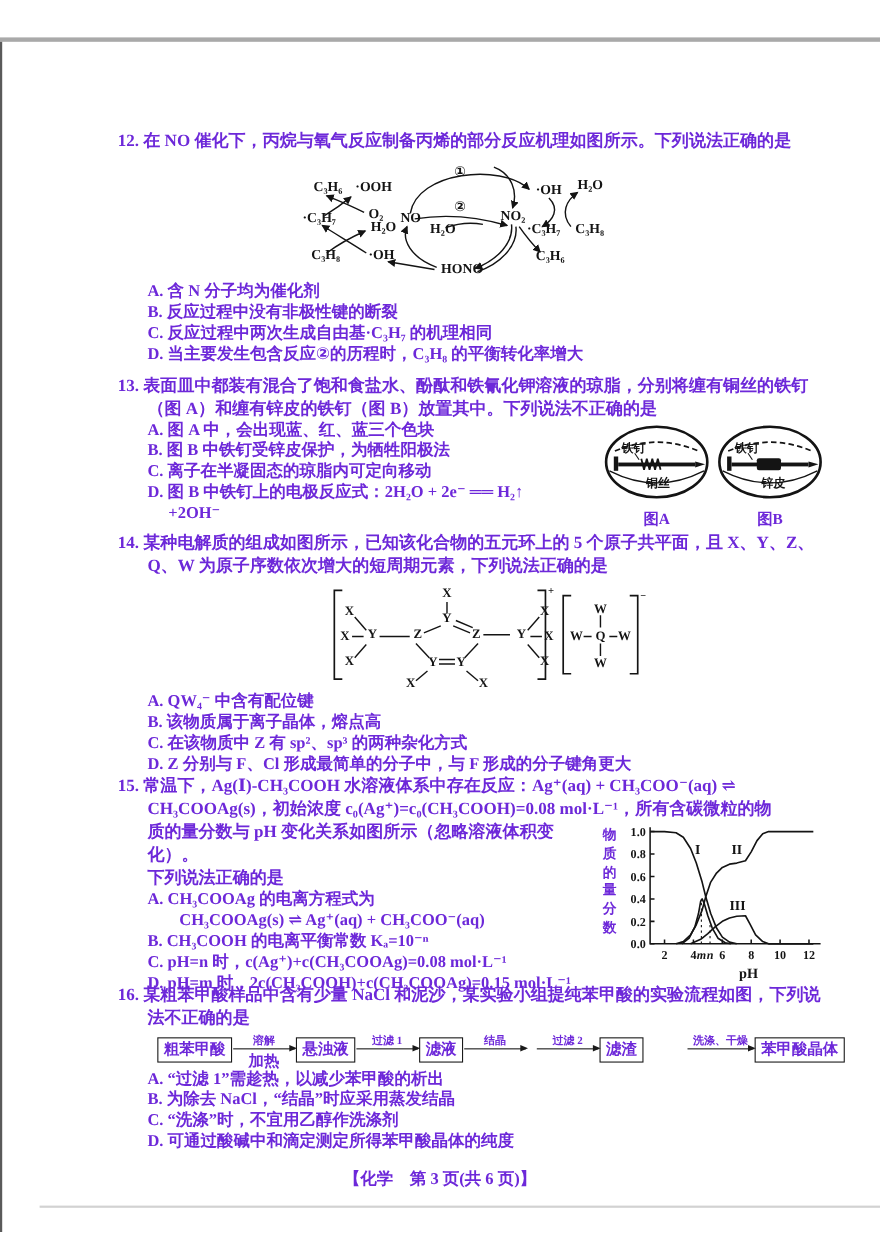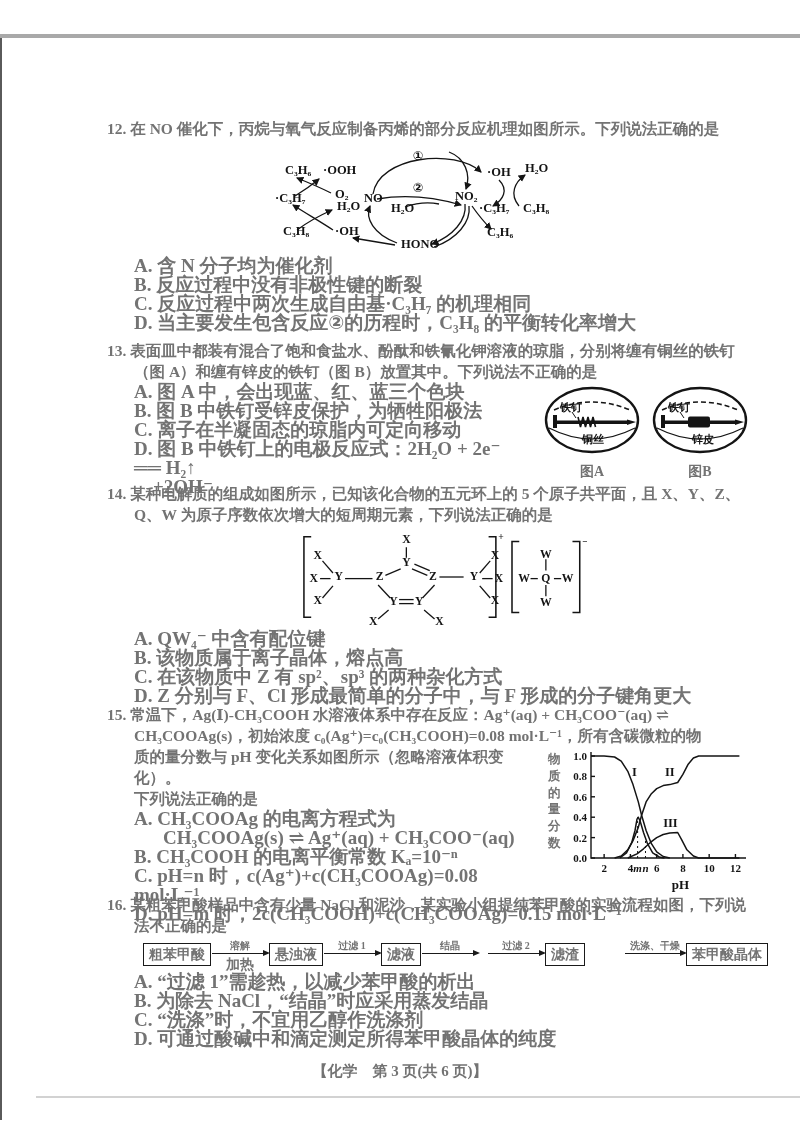--- a/index.html
+++ b/index.html
@@ -1,33 +1,33 @@
 <!DOCTYPE html>
 <html><head>
 <meta charset="utf-8">
 <style>
   html,body{margin:0;padding:0;background:#ffffff;}
   .screen{position:relative;width:800px;height:1131px;background:#ffffff;overflow:hidden;
-          font-family:"Liberation Serif","DejaVu Serif","DejaVu Sans",serif;color:#737373;}
+          font-family:"Liberation Serif","DejaVu Serif","DejaVu Sans",serif;color:#6d28d9;}
   .top-edge{position:absolute;top:34px;left:0;width:100%;height:4px;background:#a9a9a9;}
   .left-edge{position:absolute;top:38px;left:0;width:2px;height:1082px;background:#5a5a5a;}
   .bottom-edge{position:absolute;top:1096px;left:36px;right:0;height:2px;background:#d2d2d2;}
   .q{position:absolute;left:107px;right:50px;}
   #q12{top:118px;} #q13{top:340px;} #q14{top:483px;} #q15{top:704px;} #q16{top:894px;}
   .stem{font-size:15.5px;line-height:21px;padding-left:27px;text-indent:-27px;font-weight:600;}
-  .opt{font-size:19px;line-height:19px;margin-left:27px;font-weight:600;}
+  .opt{font-size:15px;line-height:19px;margin-left:27px;font-weight:600;}
   .cont{margin-left:46px;}
   .eq{margin-left:56px;}
   
   .mech{display:block;margin:3px 0 2px 162px;}
   .mtxt{font-size:12.5px;font-weight:700;fill:#141414;}
   .mline{stroke:#141414;stroke-width:1.3;fill:none;marker-end:url(#ah);}
   .mline2{stroke:#141414;stroke-width:1.3;fill:none;}
   
-  .fig13{float:right;display:flex;gap:8px;margin:2px 0 2px 10px;}
+  .fig13{float:right;display:flex;gap:3px;margin:2px 0 2px 10px;}
   .dish{width:100px;text-align:center;}
   .dtxt{font-size:11px;font-weight:700;fill:#141414;}
   .dishcap{font-size:14px;font-weight:700;margin-top:0px;line-height:16px;}
   .dline{stroke:#141414;fill:none;}
   
   .struct14{display:block;margin:2px 0 2px 180px;}
   .stxt{font-size:14.5px;font-weight:700;text-anchor:middle;fill:#141414;}
   .schg{font-size:12px;font-weight:700;fill:#141414;}
   .sbond{stroke:#141414;stroke-width:1.6;fill:none;}
   .sbrk{stroke:#141414;stroke-width:1.9;fill:none;}

